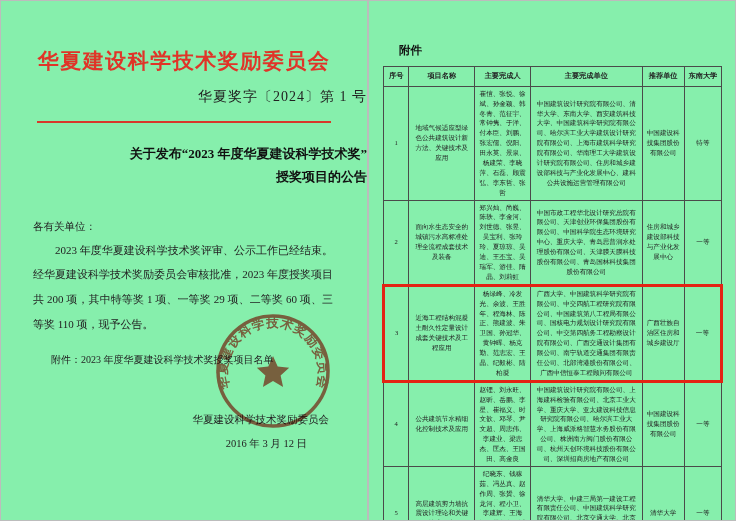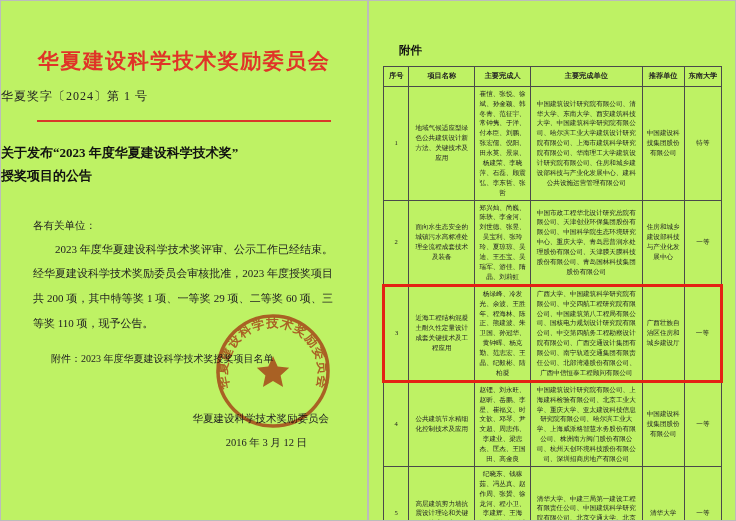--- a/index.html
+++ b/index.html
@@ -3,31 +3,31 @@
 <meta charset="utf-8">
 <style>
   html,body{margin:0;padding:0;}
   body{
     width:736px;height:521px;overflow:hidden;
     background:#ffffff;
     font-family:"Liberation Serif","DejaVu Serif",serif;
   }
   .viewer{display:flex;width:736px;height:521px;}
   .page{
-    background:#bef264;border:1px solid #bcbcbc;box-sizing:border-box;
+    background:#86efac;border:1px solid #bcbcbc;box-sizing:border-box;
     width:368px;height:521px;position:relative;overflow:hidden;
   }
   
   .org-title{
     margin-top:46px;text-align:center;color:#e03428;font-weight:bold;
     font-size:21px;letter-spacing:1.5px;
   }
-  .doc-number{margin-top:13px;text-align:left;font-size:12px;color:#222;letter-spacing:1px;}
+  .doc-number{margin-top:13px;text-align:right;font-size:14px;color:#222;letter-spacing:1px;}
   .red-rule{height:2px;background:#d8382a;margin:15px 36px 0 36px;}
-  .notice-title{margin-top:20px;text-align:left;font-weight:bold;font-size:13px;line-height:1.75;color:#111;}
+  .notice-title{margin-top:20px;text-align:right;font-weight:bold;font-size:13px;line-height:1.75;color:#111;}
   .salutation{margin:31px 0 0 32px;font-size:10.5px;color:#222;}
   .body-par{
     margin:4px 34px 0 32px;font-size:11px;color:#222;line-height:2.25;
     text-indent:2em;text-align:justify;
   }
   .attachment-line{margin:16px 36px 0 50px;font-size:10px;color:#222;}
   .sig-name{margin:46px 38px 0 0;text-align:right;font-size:10.5px;color:#222;}
   .sig-date{margin:10px 60px 0 0;text-align:right;font-size:10.5px;color:#222;}
   .seal{
     position:absolute;left:212px;top:302px;width:120px;height:132px;

